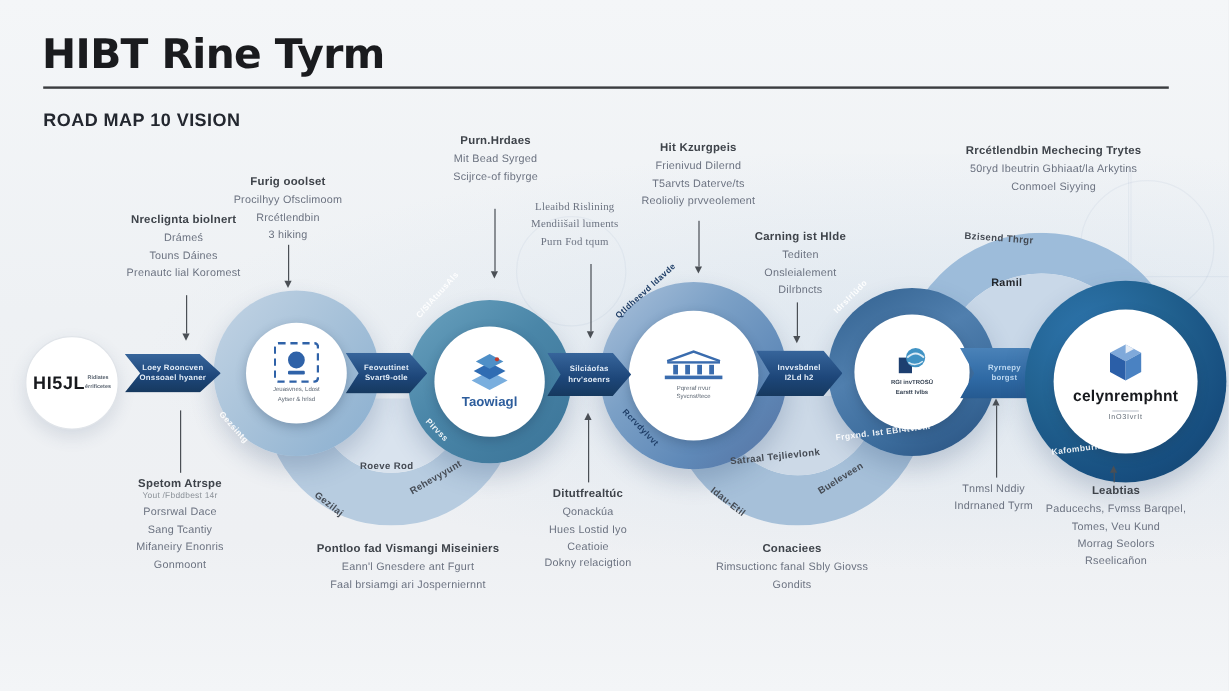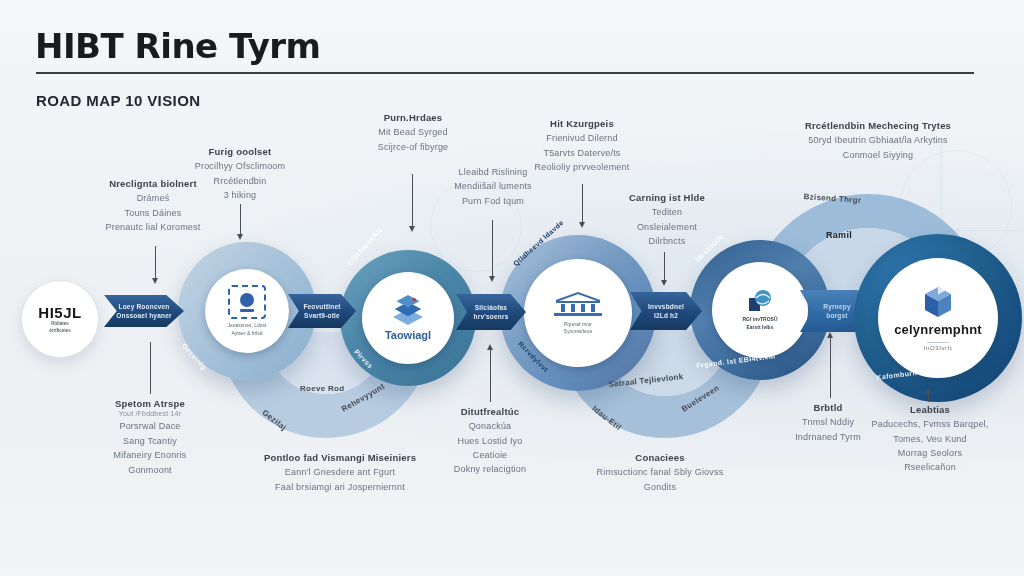--- a/index.html
+++ b/index.html
@@ -17,21 +17,21 @@
   .subtitle{position:absolute;left:36px;top:92px;font-size:15px;font-weight:800;color:#23272f;letter-spacing:.4px;}
   
   .harc{position:absolute;overflow:hidden;}
   .harc .ringfull{position:absolute;border-radius:50%;box-sizing:border-box;}
   .hdiskb{position:absolute;}
   
   .ring{position:absolute;border-radius:50%;box-shadow:0 10px 20px rgba(40,70,110,.22);display:flex;align-items:center;justify-content:center;}
   .inner{background:#fff;border-radius:50%;box-shadow:0 3px 9px rgba(30,50,80,.28);
     display:flex;flex-direction:column;align-items:center;justify-content:center;text-align:center;}
   .plaincircle{position:absolute;border-radius:50%;background:#fff;border:1px solid #e0e4e9;
-    box-shadow:0 6px 14px rgba(60,80,110,.14);display:flex;flex-direction:column;align-items:center;justify-content:center;text-align:center;}
+    box-shadow:0 6px 14px rgba(60,80,110,.14);display:flex;flex-direction:row;align-items:center;justify-content:center;text-align:center;}
   .biglabel{font-size:15px;font-weight:800;color:#17191d;letter-spacing:.5px;}
   .brandlabel{font-size:13px;font-weight:800;color:#17191d;letter-spacing:.2px;margin-top:4px;}
   .nodelabel{font-size:11px;font-weight:800;color:#2d5d9c;margin-top:4px;}
   .cap{font-size:5px;color:#5c6672;line-height:1.5;}
   .cap6{font-size:6px;color:#636c76;letter-spacing:.6px;margin-top:2px;}
   .mini-div{width:22px;height:1px;background:#c3c9d1;margin-top:5px;}
   
   .chev{position:absolute;display:flex;flex-direction:column;align-items:center;justify-content:center;
     background:linear-gradient(180deg,#37659b 0%,#1d4679 60%,#16395f 100%);
     clip-path:polygon(0% 0%,78% 0%,100% 50%,78% 100%,0% 100%,16% 50%);
@@ -251,21 +251,21 @@
     <div class="co-head">Furig ooolset</div>
     <div>Procilhyy Ofsclimoom</div>
     <div>Rrcétlendbin</div>
     <div>3 hiking</div>
   </div>
   <div class="callout" style="left:323px;top:110px;width:180px;">
     <div class="co-head">Purn.Hrdaes</div>
     <div>Mit Bead Syrged</div>
     <div>Scijrce-of fibyrge</div>
   </div>
-  <div class="callout" style="left:403px;top:165px;width:180px;">
+  <div class="callout" style="left:389px;top:165px;width:180px;font-family:Liberation Serif, serif;">
     <div>Lleaibd Rislining</div>
     <div>Mendiišail luments</div>
     <div>Purn Fod tqum</div>
   </div>
   <div class="callout" style="left:492px;top:116px;width:180px;">
     <div class="co-head">Hit Kzurgpeis</div>
     <div>Frienivud Dilernd</div>
     <div>T5arvts Daterve/ts</div>
     <div>Reolioliy prvveolement</div>
   </div>
@@ -300,21 +300,20 @@
     <div>Hues Lostid Iyo</div>
     <div>Ceatioie</div>
     <div>Dokny relacigtion</div>
   </div>
   <div class="callout" style="left:560px;top:450px;width:200px;">
     <div class="co-head">Conaciees</div>
     <div>Rimsuctionc fanal Sbly Giovss</div>
     <div>Gondits</div>
   </div>
   <div class="callout" style="left:738px;top:400px;width:180px;">
-    <div class="co-head">Brbtld</div>
     <div>Tnmsl Nddiy</div>
     <div>Indrnaned Tyrm</div>
   </div>
   <div class="callout" style="left:830px;top:402px;width:200px;">
     <div class="co-head">Leabtias</div>
     <div>Paducechs, Fvmss Barqpel,</div>
     <div>Tomes, Veu Kund</div>
     <div>Morrag Seolors</div>
     <div>Rseelicañon</div>
   </div>

